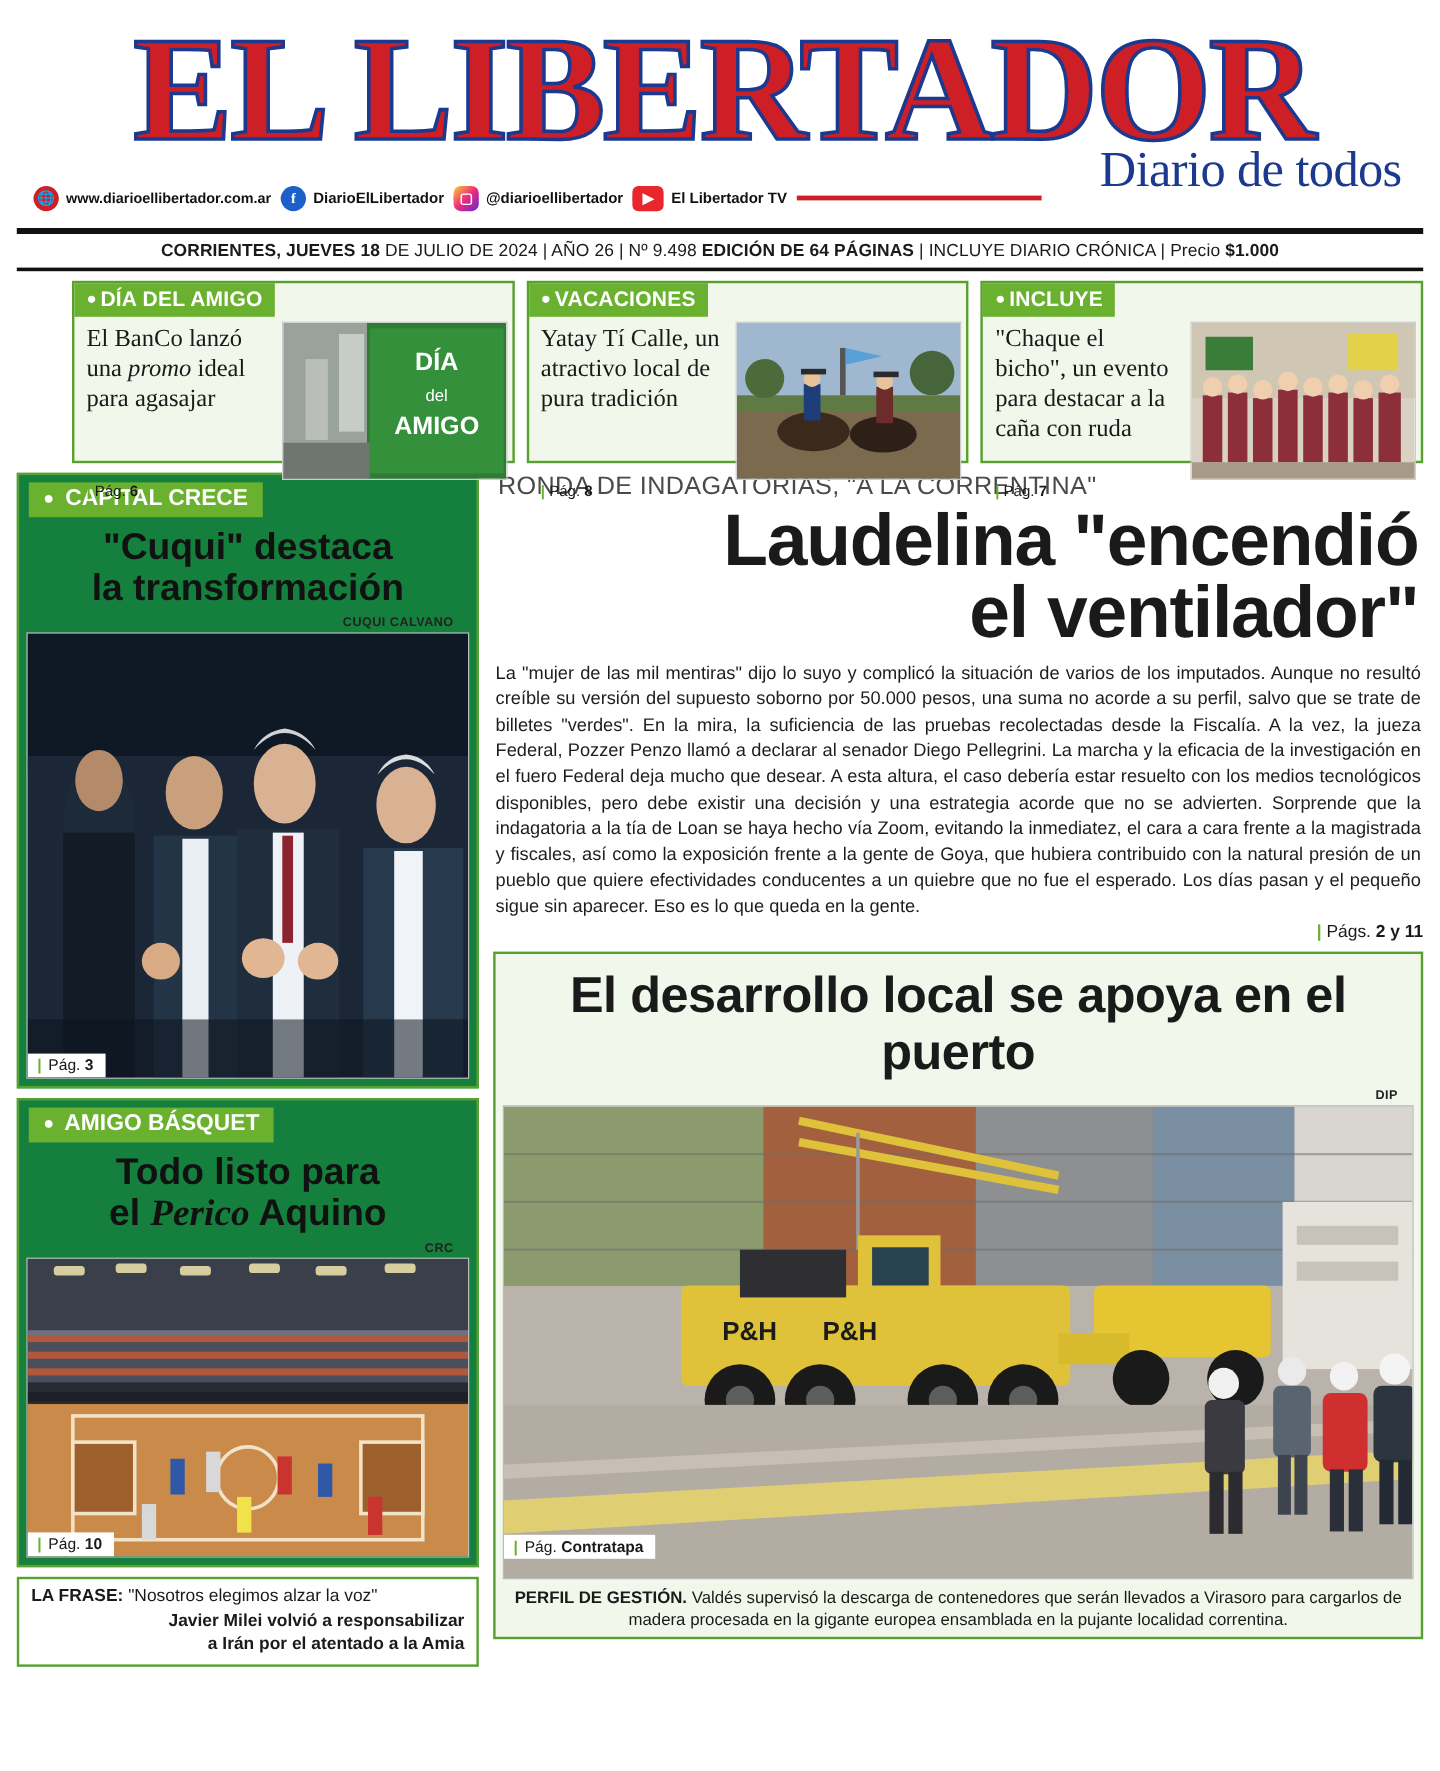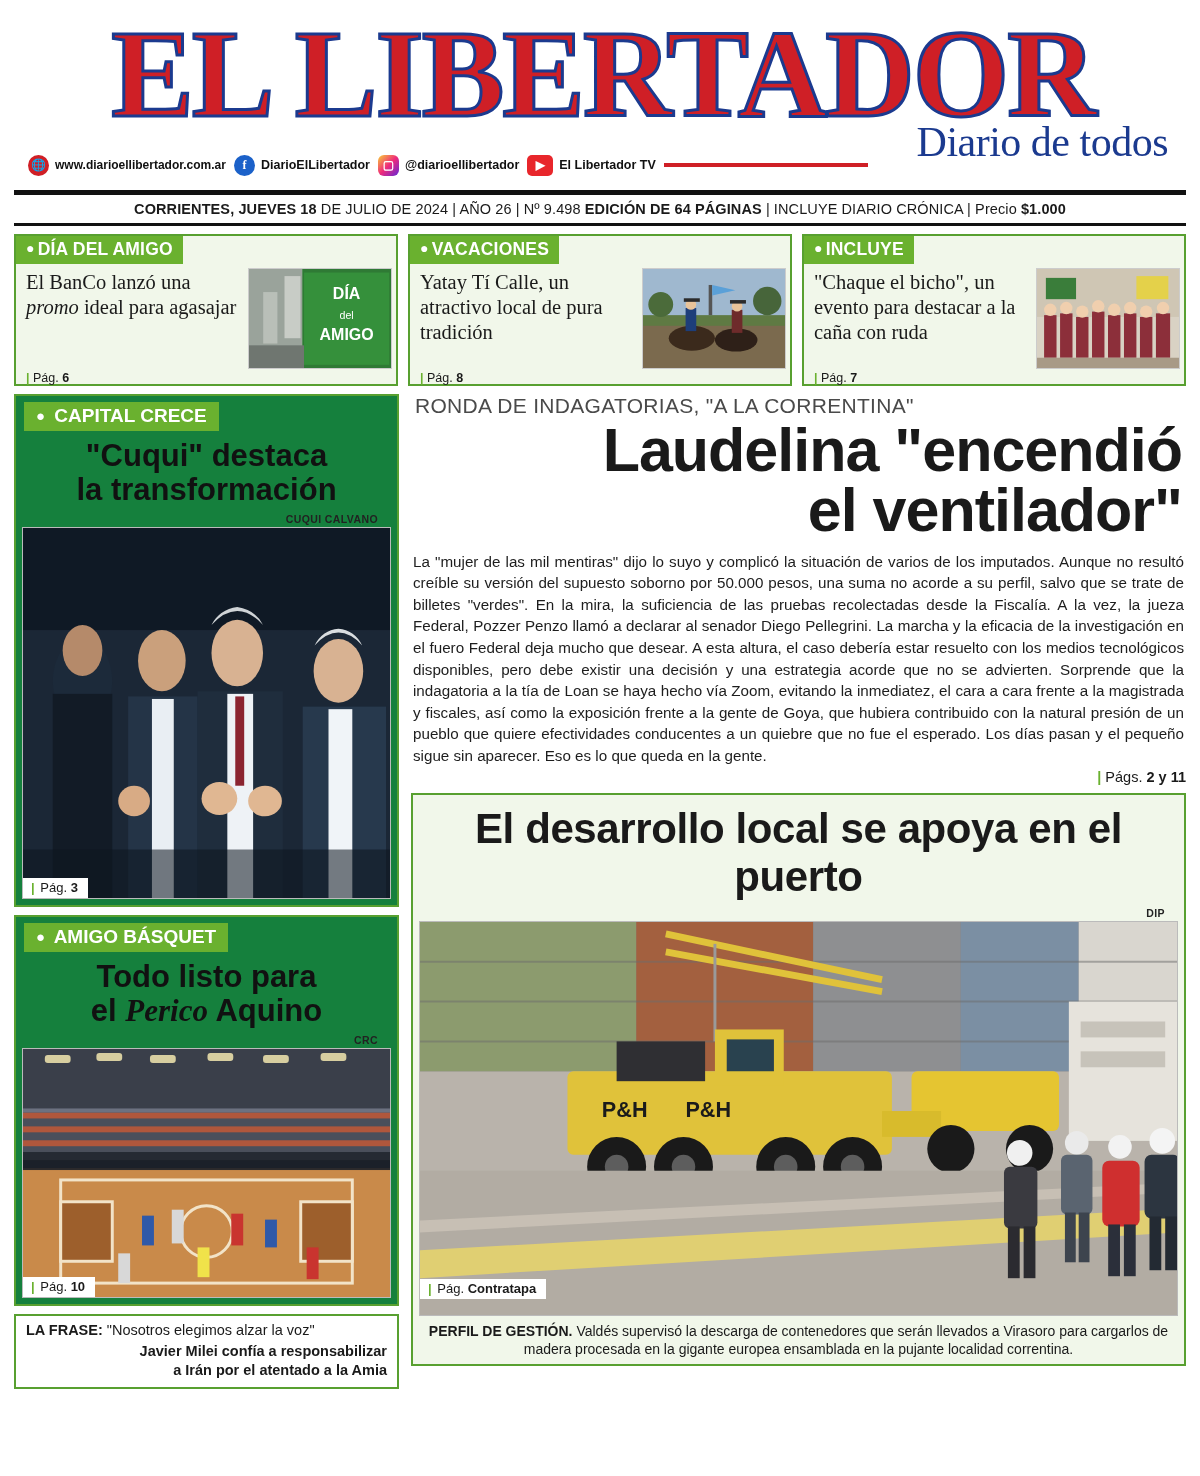--- a/index.html
+++ b/index.html
@@ -83,21 +83,21 @@
   .dateline {
     text-align: center;
     font-size: 14.5px;
     padding: 6px 0 6px;
     letter-spacing: 0.1px;
   }
   .dateline b { font-weight: bold; }
   .rule-thin { height: 3px; background: #111; }
 
   
-  .teasers { display: flex; gap: 10px; margin-top: 8px; }
+  .teasers { display: flex; gap: 10px; margin-top: 8px; margin-left: 46px; }
   .teaser {
     flex: 1 1 0;
     border: 2px solid #58a030;
     background: #f1f7ea;
     padding: 0;
     display: flex;
     flex-direction: column;
     height: 152px;
     position: relative;
   }
@@ -116,21 +116,21 @@
   .teaser-text {
     flex: 1;
     padding: 6px 8px 0 10px;
     font-family: "Liberation Serif", serif;
     font-size: 20.5px;
     line-height: 1.22;
     color: #1a1a1a;
   }
   .teaser-text i { font-style: italic; }
   .teaser-photo {
-    width: 144px;
+    width: 188px;
     margin: 4px 4px 0 0;
     border: 1px solid #ccc;
     overflow: hidden;
     position: relative;
   }
   .teaser-foot {
     font-size: 12.5px;
     padding: 2px 0 4px 10px;
     border-left: 0;
   }
@@ -487,21 +487,21 @@
           </div>
         </div>
       </div>
 
       <div class="frase">
         <div class="frase-line1">
           <b>LA FRASE:</b>
           <span>"Nosotros elegimos alzar la voz"</span>
         </div>
         <div class="frase-line2">
-          <div>Javier Milei confía a responsabilizar</div>
+          <div>Javier Milei volvió a responsabilizar</div>
           <div>a Irán por el atentado a la Amia</div>
         </div>
       </div>
     </div>
 
     <div class="col-right">
 
       <div>
         <div class="overline">RONDA DE INDAGATORIAS, "A LA CORRENTINA"</div>
         <div class="headline">

